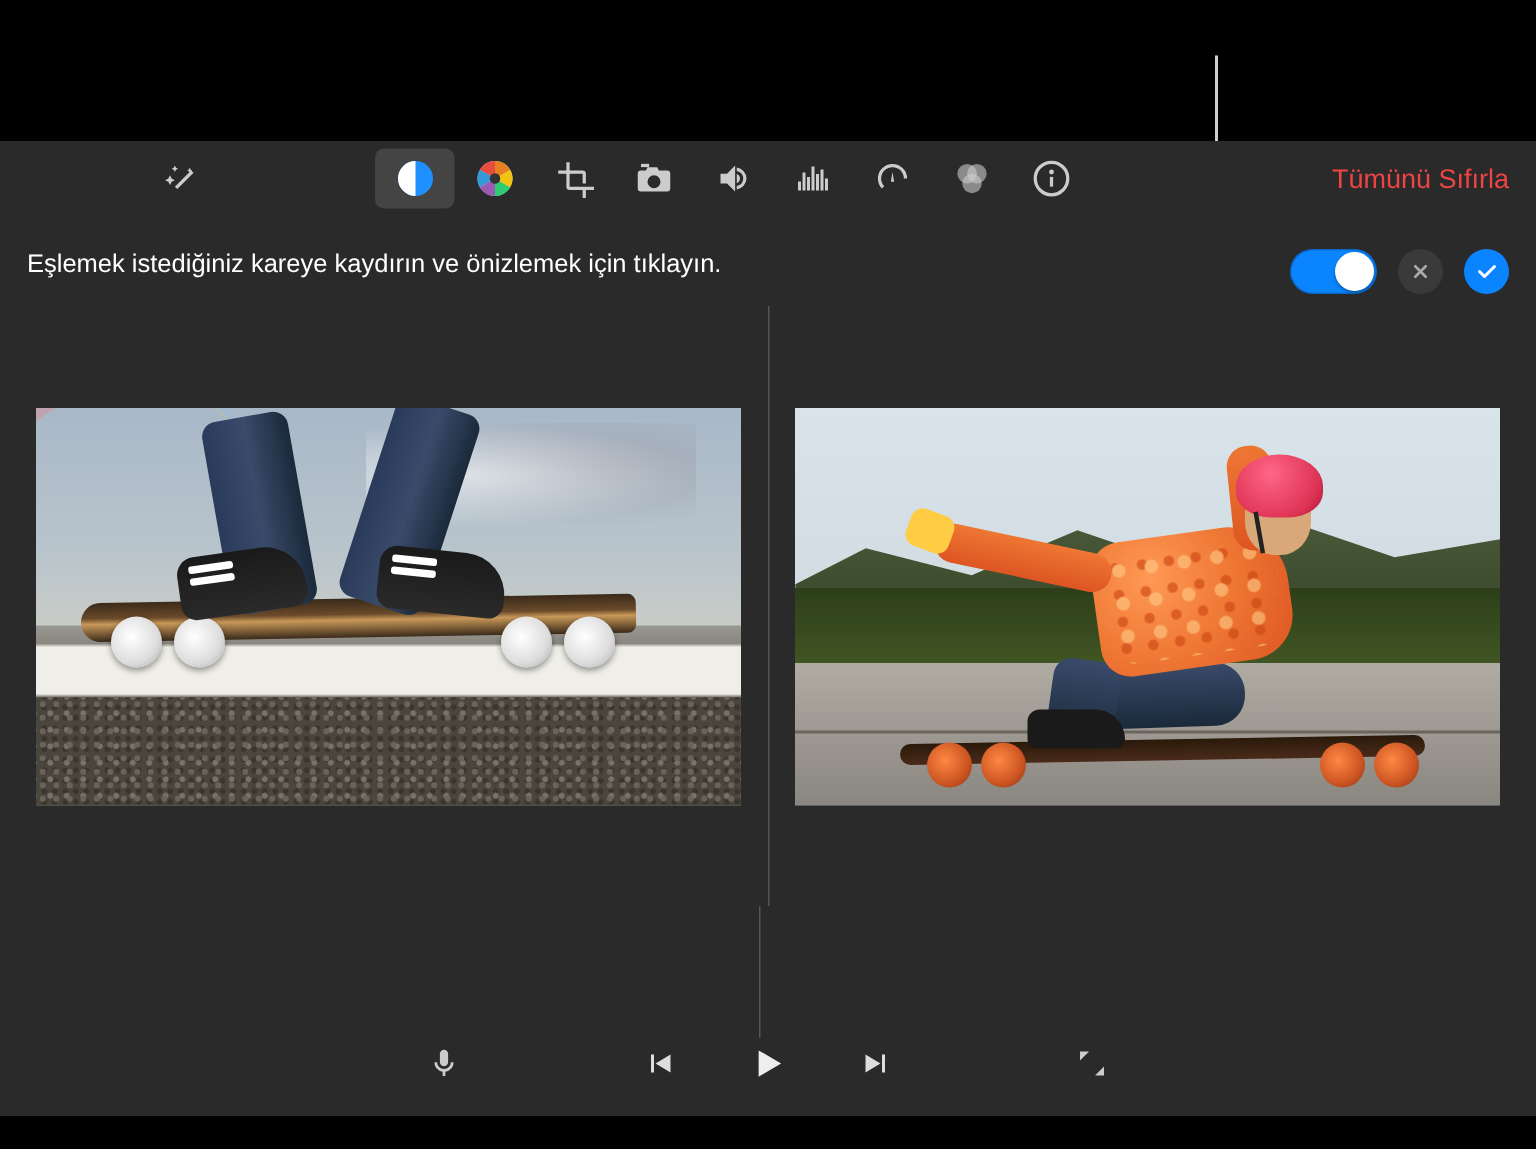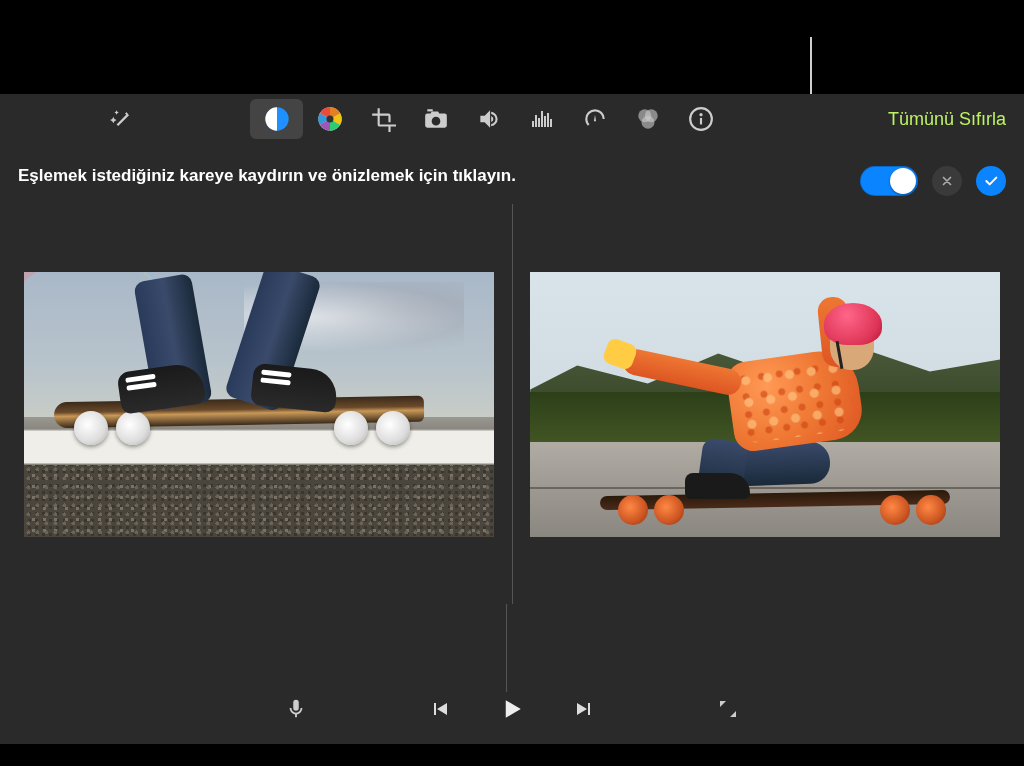--- a/index.html
+++ b/index.html
@@ -1,26 +1,26 @@
 <!DOCTYPE html>
 <html><head>
 <meta charset="utf-8">
 <style>
   html,body{margin:0;padding:0;background:#000;width:1024px;height:766px;overflow:hidden;font-family:-apple-system,Helvetica,Arial,sans-serif;}
   .app{position:absolute;left:0;top:94px;width:1024px;height:650px;background:#2a2a2a;}
   
   .toolbar{position:absolute;left:0;top:0;width:100%;height:50px;display:flex;align-items:center;}
   .tool-left{width:160px;display:flex;align-items:center;justify-content:flex-start;padding-left:95px;box-sizing:border-box;}
   .tool-center{flex:0 0 auto;display:flex;align-items:center;gap:0;margin-left:90px;}
-  .tool-right{position:absolute;right:18px;top:0;height:50px;display:flex;align-items:center;color:#bef264;font-size:18px;}
+  .tool-right{position:absolute;right:18px;top:0;height:50px;display:flex;align-items:center;color:#ef4444;font-size:18px;}
   .tbtn{width:53px;height:40px;display:flex;align-items:center;justify-content:center;border-radius:6px;}
   .tbtn.selected{background:#444;}
   .tbtn svg{display:block;}
   
-  .instruction{position:absolute;left:18px;top:72px;color:#fff;font-size:17px;font-weight:700;}
+  .instruction{position:absolute;left:18px;top:72px;color:#fff;font-size:17px;font-weight:400;}
   
   .controls{position:absolute;right:18px;top:72px;display:flex;align-items:center;gap:14px;}
   .switch{width:58px;height:30px;border-radius:15px;background:#0a84ff;position:relative;box-shadow:inset 0 0 0 1px rgba(0,0,0,.2);}
   .switch .knob{position:absolute;right:2px;top:2px;width:26px;height:26px;border-radius:50%;background:#fff;box-shadow:0 1px 2px rgba(0,0,0,.4);}
   .circ-btn{width:30px;height:30px;border-radius:50%;display:flex;align-items:center;justify-content:center;}
   .circ-cancel{background:#3a3a3a;color:#8a8a8a;}
   .circ-confirm{background:#0a84ff;color:#fff;}
   
   .callout-v{position:absolute;left:810px;top:0;width:2px;background:#cfcfcf;}
   .callout-h{position:absolute;height:2px;background:#cfcfcf;}

